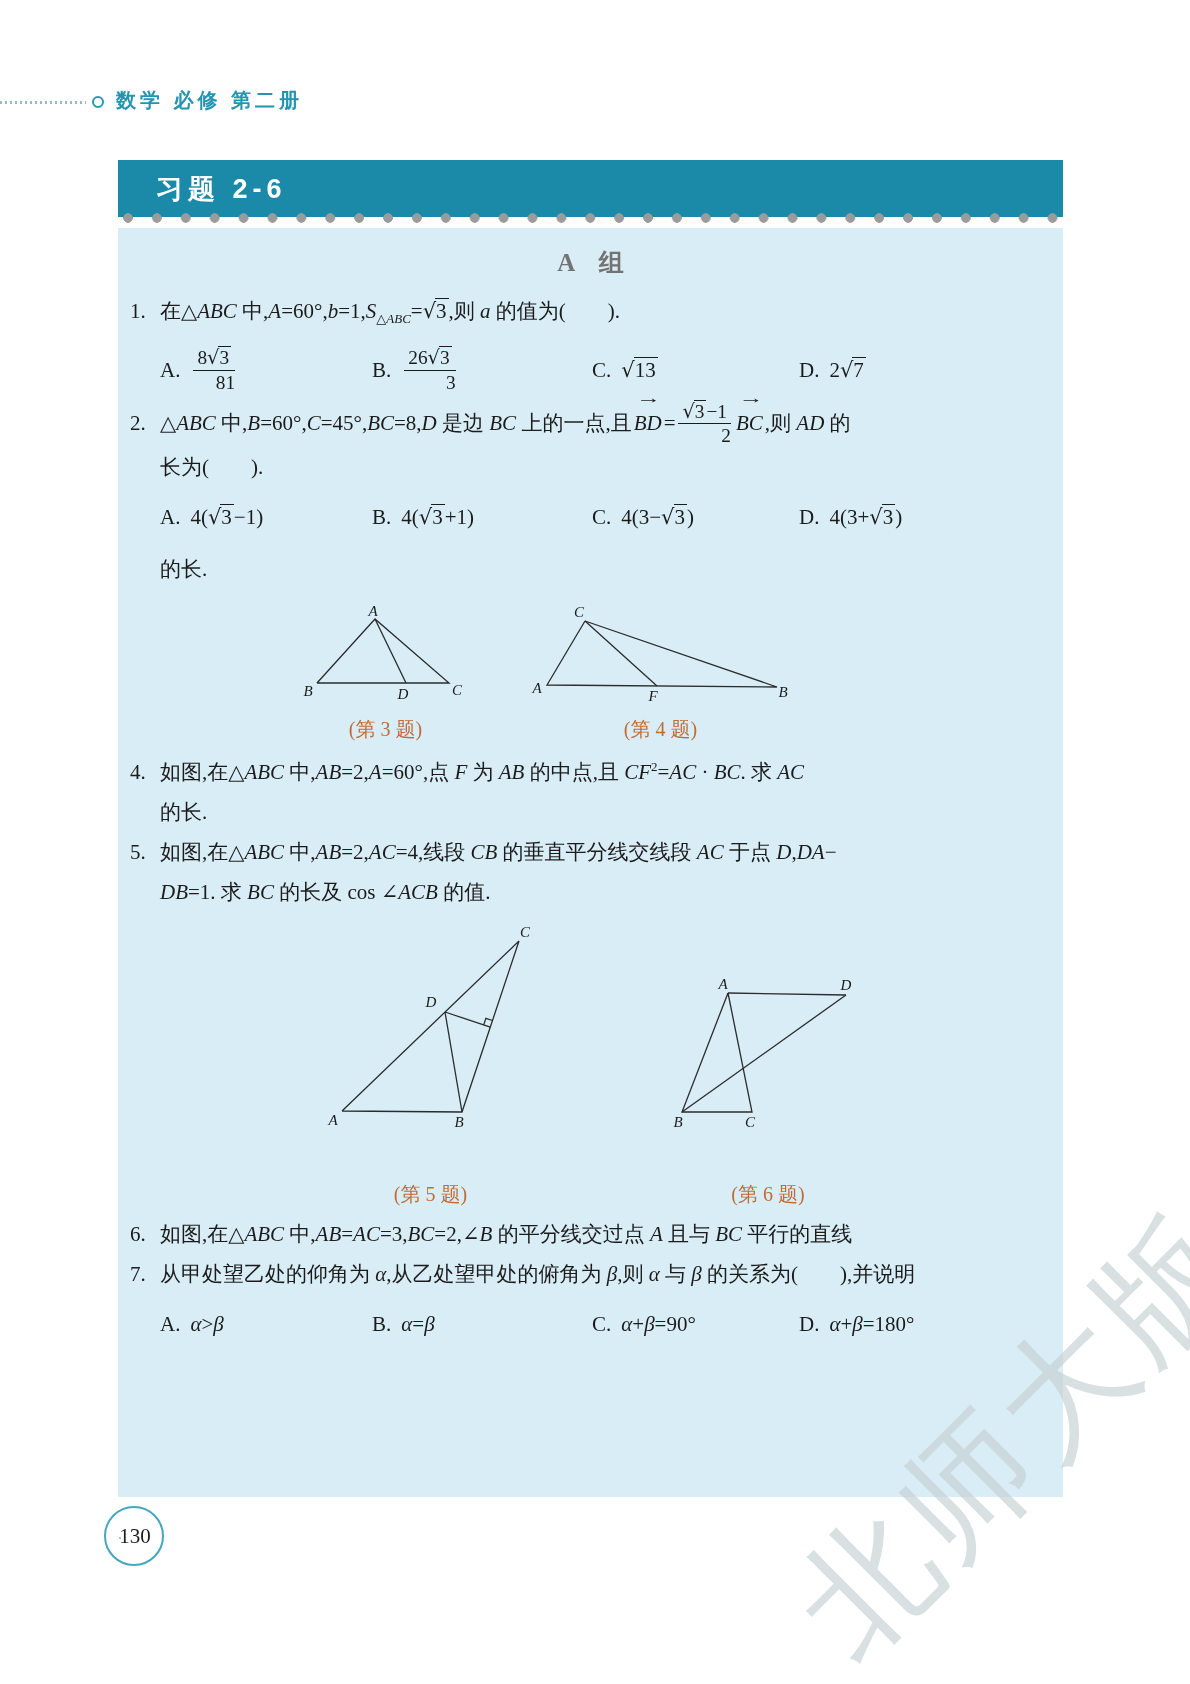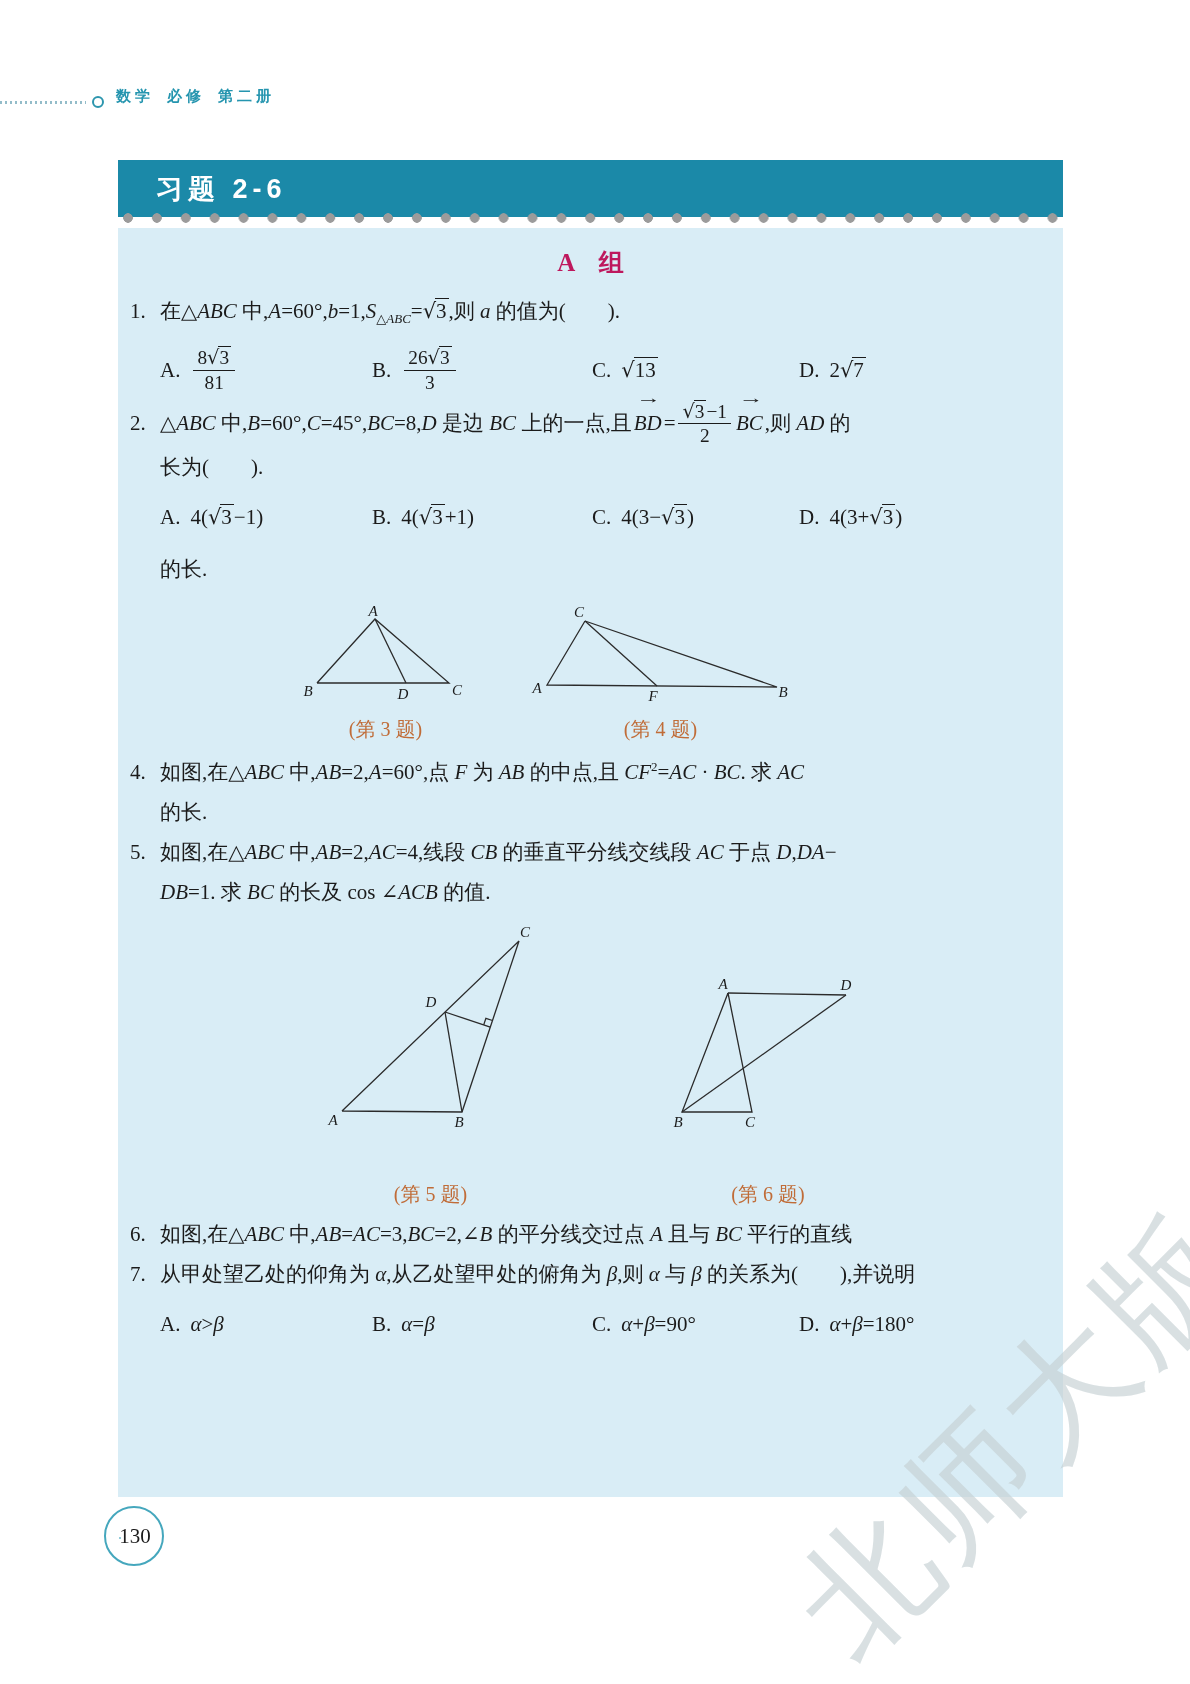--- a/index.html
+++ b/index.html
@@ -2,47 +2,47 @@
 <html><head>
 <meta charset="utf-8">
 <style>
   html,body{margin:0;padding:0;background:#ffffff;}
   .page{position:relative;width:1190px;height:1684px;background:#ffffff;overflow:hidden;
         font-family:"Liberation Serif","DejaVu Serif",serif;color:#1b1b1b;}
   
   .top-rule{position:absolute;top:101px;left:0;width:86px;height:3px;
             background:repeating-linear-gradient(90deg,#93bcc9 0 2px,transparent 2px 5px);}
   .ring{position:absolute;top:96px;left:92px;width:8px;height:8px;border:2px solid #2d96ae;border-radius:50%;}
-  .book-title{position:absolute;top:87px;left:116px;color:#2595af;font-weight:bold;font-size:15px;
-              letter-spacing:4px;font-family:Liberation Mono, monospace;}
+  .book-title{position:absolute;top:87px;left:116px;color:#2595af;font-weight:bold;font-size:20px;
+              letter-spacing:4px;font-family:Liberation Sans, sans-serif;}
   
   .banner{position:absolute;top:160px;left:118px;width:945px;height:57px;background:#1b89a8;
           display:flex;align-items:center;padding-left:38px;box-sizing:border-box;}
   .banner span{color:#ffffff;font-size:27px;font-weight:bold;letter-spacing:5px;
                font-family:"Liberation Sans","DejaVu Sans",sans-serif;}
   .dots{position:absolute;top:212px;left:122px;width:938px;height:12px;
         background-image:radial-gradient(circle 4.7px at 6px 6px,#9b9b9b 4.5px,transparent 5px);
         background-size:28.9px 12px;background-repeat:repeat-x;}
   
   .content{position:absolute;top:228px;left:118px;width:945px;height:1269px;background:#d9edf6;
            box-sizing:border-box;overflow:hidden;}
-  .group-heading{margin:0;padding:18px 0 12px;text-align:center;font-size:25px;font-weight:bold;color:#be185d;}
+  .group-heading{margin:0;padding:18px 0 12px;text-align:center;font-size:25px;font-weight:bold;color:#737373;}
   .problem{font-size:21px;}
   .pline{line-height:40px;padding-left:12px;}
   .pline .pnum{display:inline-block;width:30px;}
   .pline.cont{padding-left:42px;}
   .opts{margin:8px 0 8px 42px;display:grid;grid-template-columns:212px 220px 207px 1fr;
         align-items:center;min-height:46px;font-size:21px;}
   .olabel{margin-right:10px;}
   i{font-family:"Liberation Serif","DejaVu Serif",serif;font-style:italic;}
   sup,sub{font-size:0.62em;}
   
   .rt{font-family:"DejaVu Serif",serif;}
   .sq{border-top:1.5px solid #1b1b1b;padding:0 2px 0 1px;margin-left:-1px;}
-  .frac{display:inline-block;vertical-align:-0.62em;text-align:center;line-height:1.1;font-size:0.92em;margin:0 3px;}
+  .frac{display:inline-block;vertical-align:-0.62em;text-align:right;line-height:1.1;font-size:0.92em;margin:0 3px;}
   .fnum{display:block;border-bottom:1.5px solid #1b1b1b;padding:0 4px 1px;}
   .fden{display:block;padding-top:1px;}
   .vec{position:relative;display:inline-block;margin:0 2px;}
   .vec .arr{position:absolute;left:10%;width:90%;top:-0.85em;font-size:0.7em;line-height:1;
             text-align:center;transform:scaleX(1.7);transform-origin:center;}
   
   .figrow{display:flex;align-items:flex-end;}
   .figrow1{margin:16px 0 4px 185px;gap:65px;}
   .figrow2{margin:12px 0 6px 210px;gap:135px;}
   .figbox{display:flex;flex-direction:column;align-items:center;}

